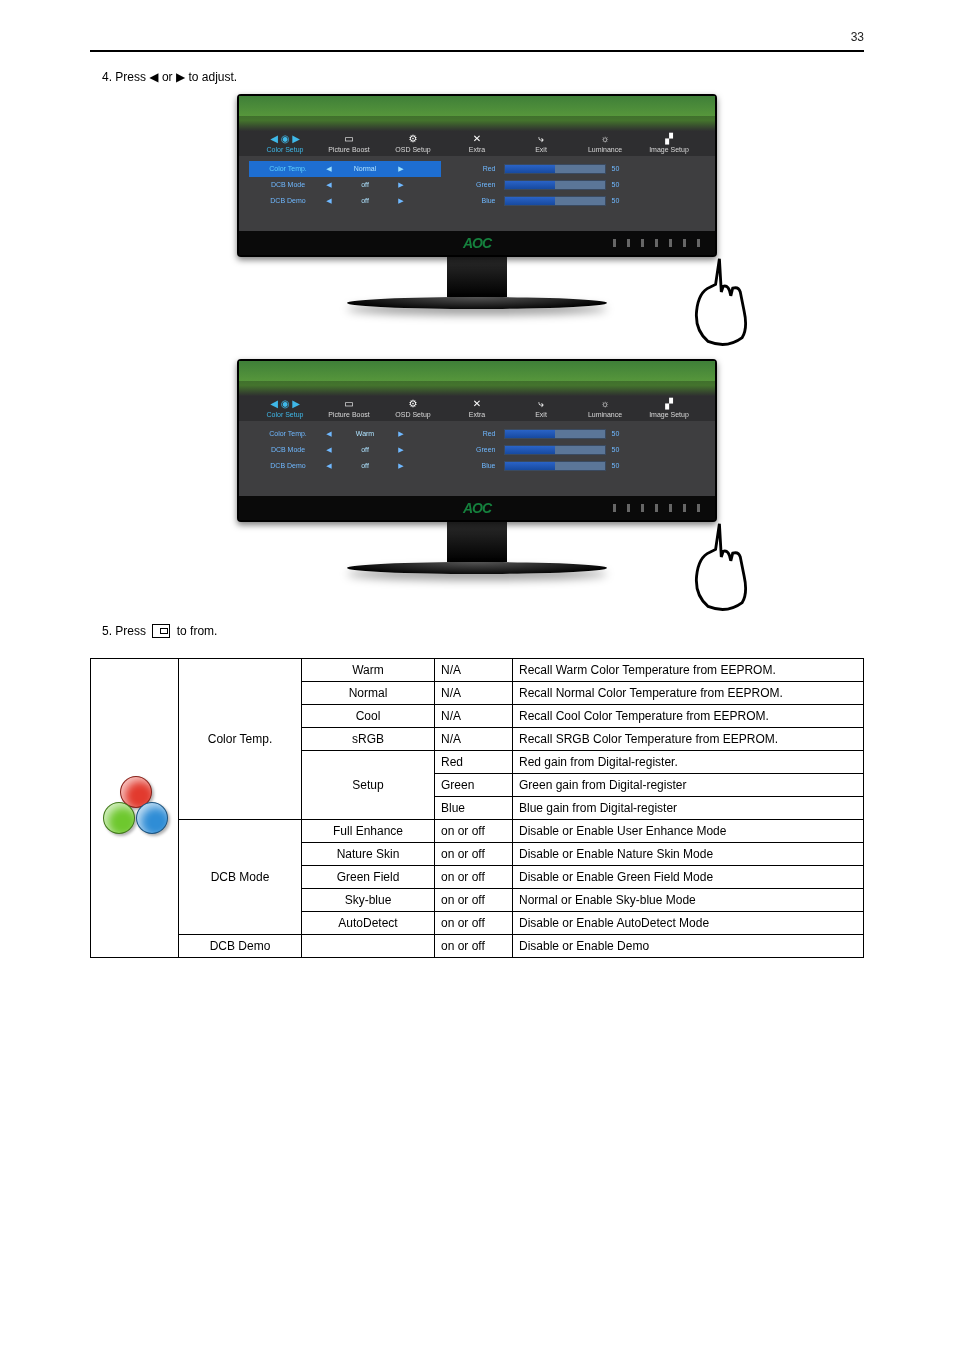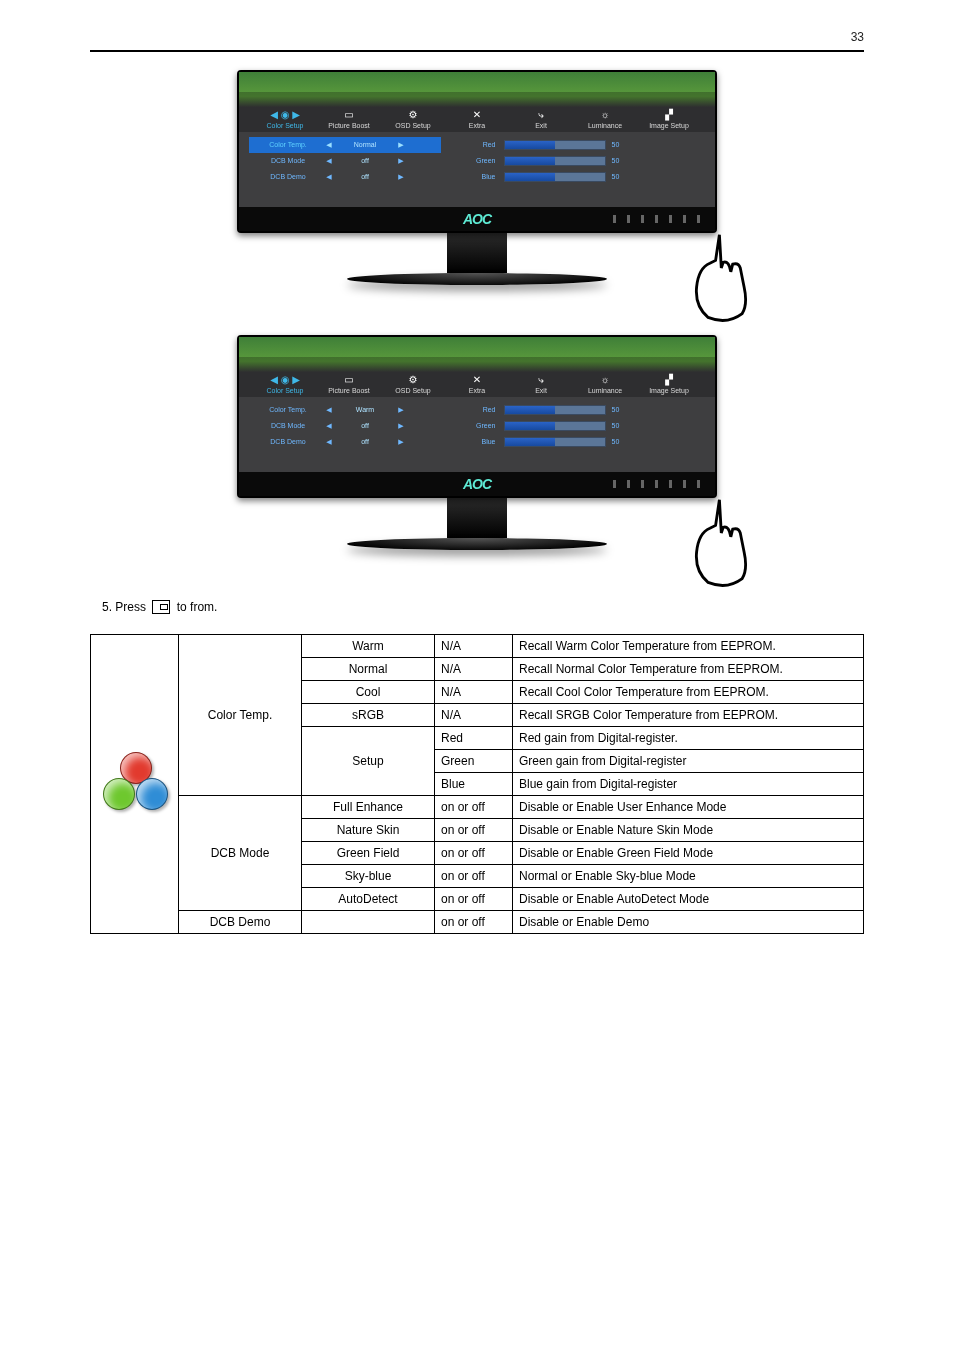--- a/index.html
+++ b/index.html
@@ -175,21 +175,21 @@
   .monitor-chin {
     height: 24px;
     background: #0a0a0a;
     position: relative;
   }
   .brand-logo {
     position: absolute;
     left: 50%;
     top: 4px;
     transform: translateX(-50%);
-    color: #5eead4;
+    color: #15803d;
     font-weight: bold;
     font-style: italic;
     font-size: 14px;
     letter-spacing: -1px;
   }
   .chin-dots {
     position: absolute;
     right: 12px;
     top: 8px;
     width: 90px;
@@ -261,20 +261,21 @@
 
   .hand svg { width: 100%; height: 100%; }
 </style>
 </head>
 <body>
 
 <div class="page">
   <div class="hr"></div>
   <div class="page-num">33</div>
 
+  <div class="step4-line">4. Press ◀ or ▶ to adjust.</div>
 
   <div class="monitor-wrap">
     <div class="monitor">
       <div class="monitor-bezel">
         <div class="monitor-screen">
           <div class="osd-tabs">
             <div class="osd-tab active">
               <span class="osd-tab-icon">◀ ◉ ▶</span>
               <span>Color Setup</span>
             </div>

